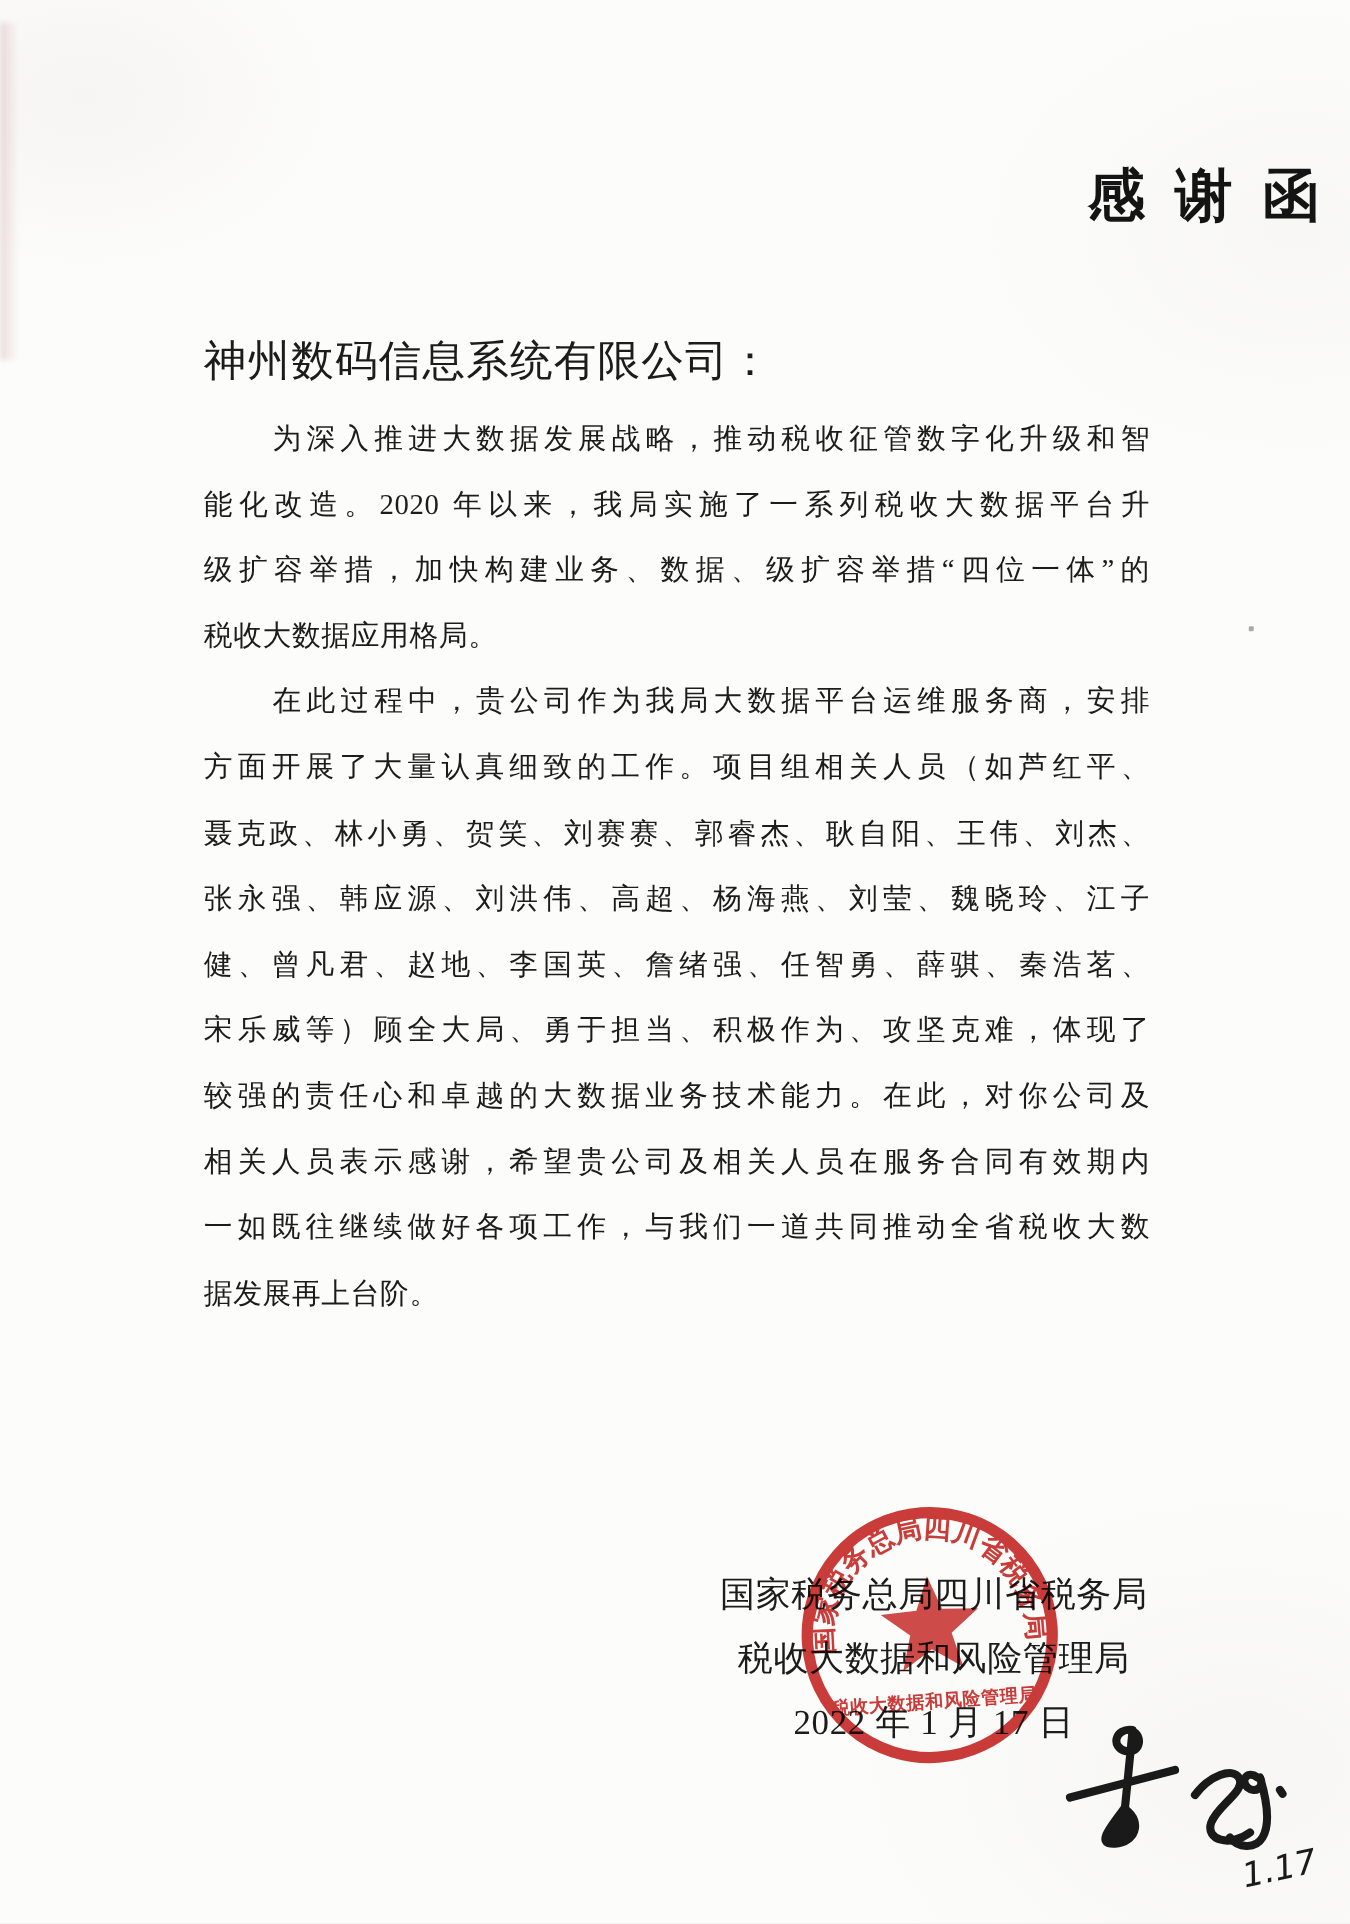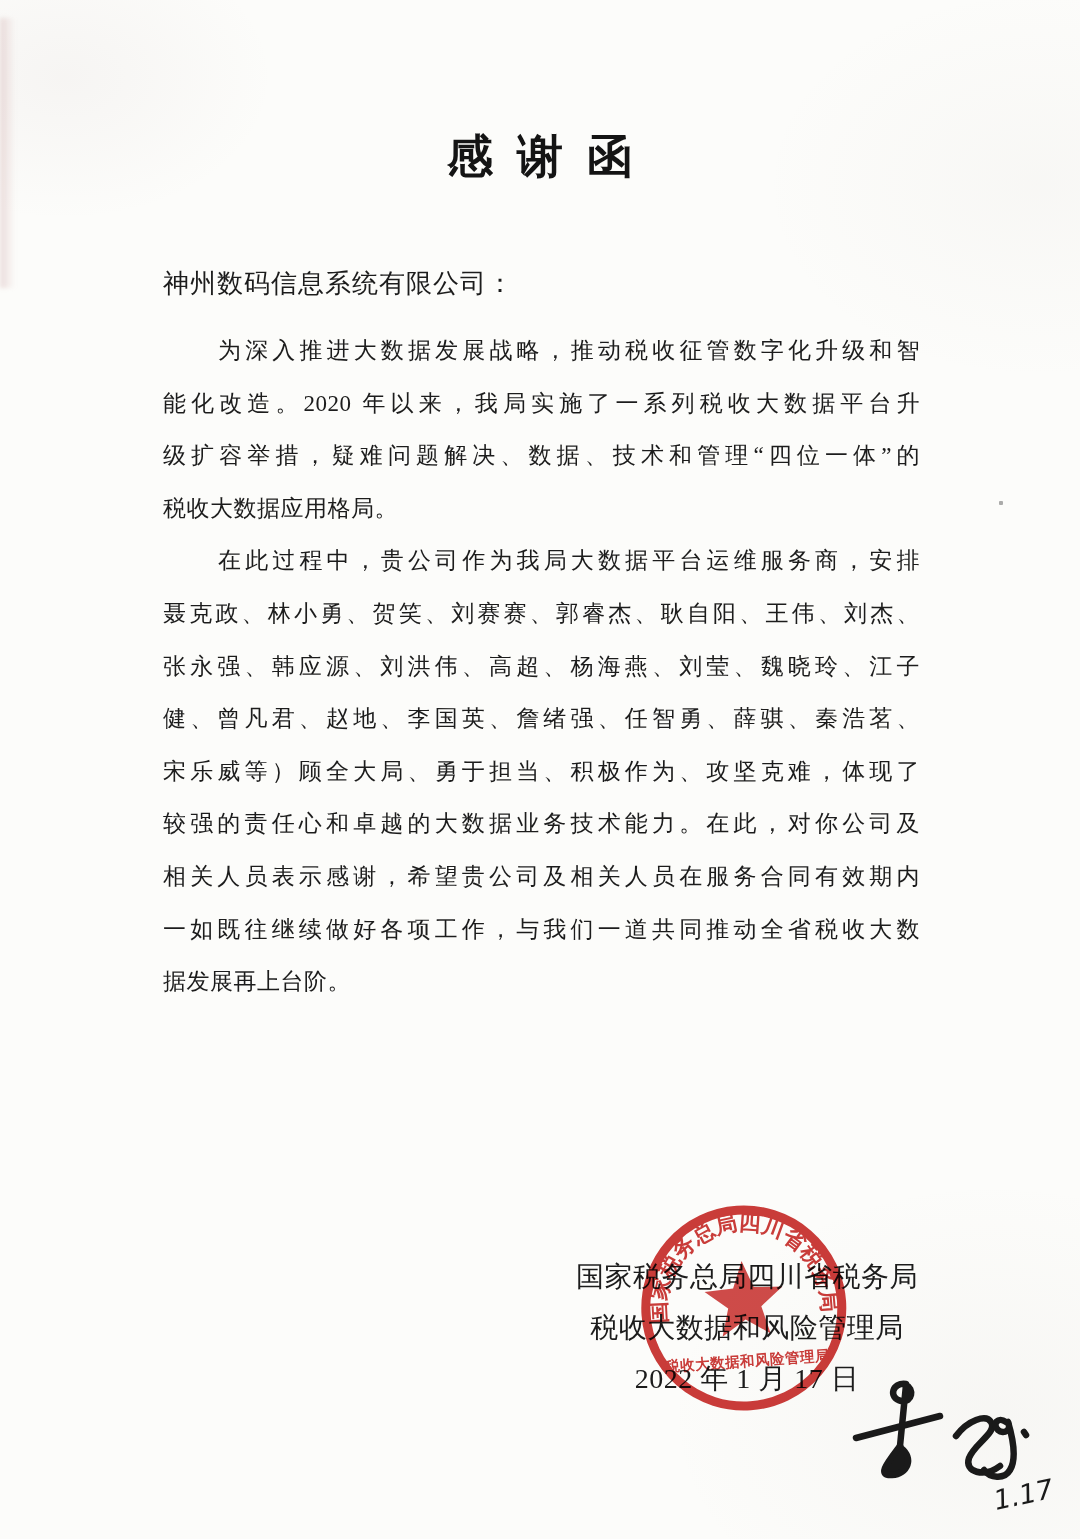--- a/index.html
+++ b/index.html
@@ -16,28 +16,28 @@
     font-family:"Liberation Serif", serif;
     color:#1c1c1c;
   }
   .smudge-left {
     position:absolute; left:0; top:18px; width:15px; height:270px;
     background:linear-gradient(to right, rgba(196,148,148,.30), rgba(200,180,180,0));
     filter:blur(2px);
   }
   .title {
     position:absolute; top:126px; left:0; width:100%;
-    margin:0; text-align:center;
+    margin:0; text-align:right;
     font-size:46px; font-weight:bold;
     letter-spacing:24px; text-indent:24px;
     color:#141414;
   }
   .salutation {
     position:absolute; top:266px; left:163px;
-    font-size:26px; letter-spacing:1px;
+    font-size:34px; letter-spacing:1px;
   }
   .letter-body {
     position:absolute; top:325px; left:163px; width:757px;
     font-size:23px;
   }
   .line {
     line-height:52.6px; height:52.6px;
     text-align:justify; text-align-last:left;
     letter-spacing:.5px;
   }
@@ -71,23 +71,24 @@
   <div class="speck" style="left:999px; top:501px;"></div>
 
   <h1 class="title">感谢函</h1>
 
   <div class="salutation">神州数码信息系统有限公司：</div>
 
   <div class="letter-body">
 
   <div class="line indent fill">为深入推进大数据发展战略，推动税收征管数字化升级和智</div>
       <div class="line fill">能化改造。2020 年以来，我局实施了一系列税收大数据平台升</div>
-      <div class="line fill">级扩容举措，疑难问题解决、数据、技术和管理“四位一体”的</div>
+      <div class="line fill">级扩容举措，加快构建业务、数据、级扩容举措“四位一体”的</div>
       <div class="line">税收大数据应用格局。</div>
       <div class="line indent fill">在此过程中，贵公司作为我局大数据平台运维服务商，安排</div>
+      <div class="line fill">方面开展了大量认真细致的工作。项目组相关人员（如芦红平、</div>
       <div class="line fill">聂克政、林小勇、贺笑、刘赛赛、郭睿杰、耿自阳、王伟、刘杰、</div>
       <div class="line fill">张永强、韩应源、刘洪伟、高超、杨海燕、刘莹、魏晓玲、江子</div>
       <div class="line fill">健、曾凡君、赵地、李国英、詹绪强、任智勇、薛骐、秦浩茗、</div>
       <div class="line fill">宋乐威等）顾全大局、勇于担当、积极作为、攻坚克难，体现了</div>
       <div class="line fill">较强的责任心和卓越的大数据业务技术能力。在此，对你公司及</div>
       <div class="line fill">相关人员表示感谢，希望贵公司及相关人员在服务合同有效期内</div>
       <div class="line fill">一如既往继续做好各项工作，与我们一道共同推动全省税收大数</div>
       <div class="line">据发展再上台阶。</div>
     </div>
 

